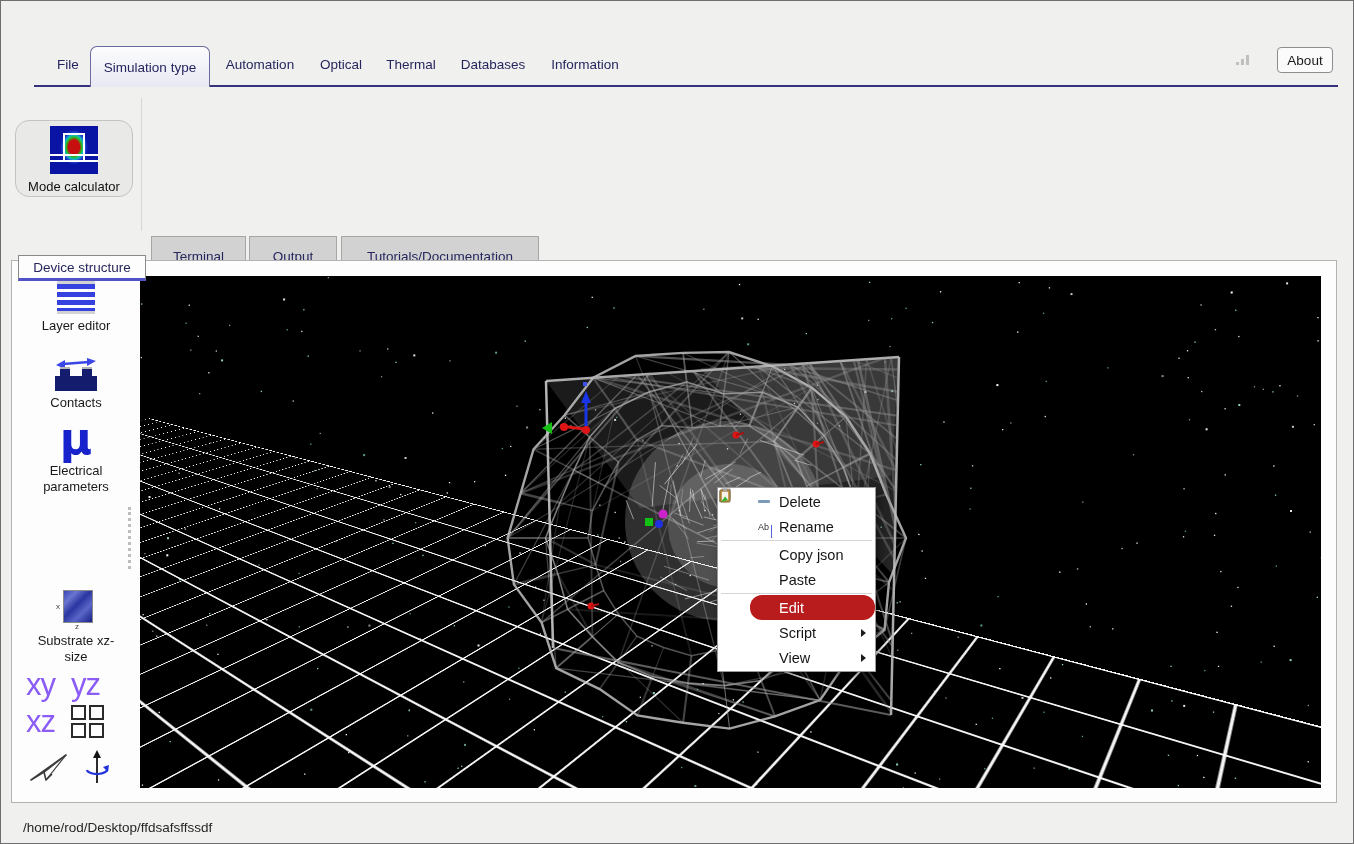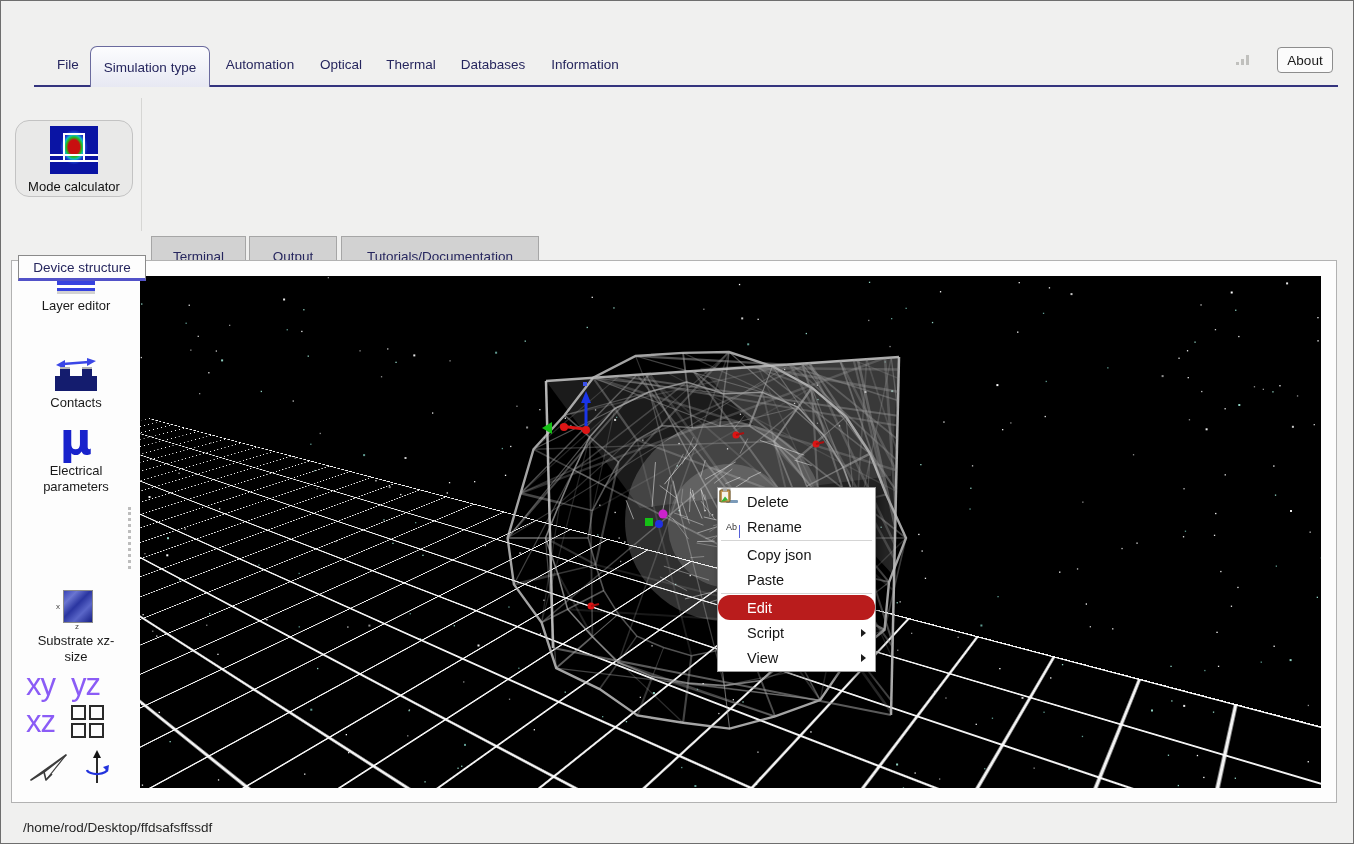--- a/index.html
+++ b/index.html
@@ -90,21 +90,21 @@
     background-image:linear-gradient(rgba(255,255,255,.95) 1.6px, transparent 1.6px),
       linear-gradient(90deg, rgba(255,255,255,.95) 1.6px, transparent 1.6px);
     background-size:60px 60px; transform-origin:1490px 0;
     transform:rotate(-4.8deg) perspective(760px) rotateX(63deg) rotateZ(38deg); }
   #stars-svg{ z-index:0; } #scene-svg{ z-index:2; }
 
   
   .ctx{ position:absolute; left:577px; top:211px; width:159px; background:#fff;
     border:1px solid #9a9a9a; z-index:10; padding:1px 0; box-shadow:3px 4px 8px rgba(0,0,0,.45); }
   .ctx-item{ height:25px; display:flex; align-items:center; padding-left:8px; font-size:14.5px;
-    color:#141414; cursor:pointer; }
+    color:#141414; cursor:pointer;margin-left:32px; }
   .ctx-item .icon-cell{ width:21px; display:flex; align-items:center; }
   .ctx-item.hl{ background:#b91c1c; color:#fff;border-radius:12px; }
   .ctx-sep{ height:1px; background:#d5d5d5; margin:1px 3px; }
   .sub-arrow{ margin-left:auto; margin-right:9px; width:0; height:0; border-left:5px solid #1c1c1c;
     border-top:4px solid transparent; border-bottom:4px solid transparent; }
   .minus-glyph{ width:12px; height:3px; background:#7b9ab8; border-radius:1px; }
   .rename-glyph{ font-size:9px; color:#333; position:relative; }
   .rename-glyph i{ position:absolute; right:-3px; top:-2px; width:1.5px; height:13px; background:#5560d8; }
 
   
@@ -142,21 +142,21 @@
   </div>
   <div class="ribbon-sep"></div>
 
   <div class="doc-tab sel" style="left:17px;width:128px;margin-top:20px;">Device structure</div>
   <div class="doc-tab" style="left:150px;width:95px;">Terminal</div>
   <div class="doc-tab" style="left:248px;width:88px;">Output</div>
   <div class="doc-tab" style="left:340px;width:198px;">Tutorials/Documentation</div>
 
   <div class="panel">
 
-    <div class="sb-item" style="top:0;justify-content:space-between;">
+    <div class="sb-item" style="top:20px;justify-content:space-between;">
       <div class="layers-icon"></div>
       <div class="lbl">Layer editor</div>
     </div>
 
     <div class="sb-item" style="top:96px;">
       <div class="contacts-icon">
         <svg width="46" height="14" viewBox="0 0 46 14" style="position:absolute;top:0;left:0;">
           <line x1="10" y1="7" x2="36" y2="5" stroke="#3a46e6" stroke-width="2.4"></line>
           <polygon points="3,8 12,3 12,12" fill="#3a46e6"></polygon>
           <polygon points="43,4 34,1 34,9" fill="#3a46e6"></polygon>

